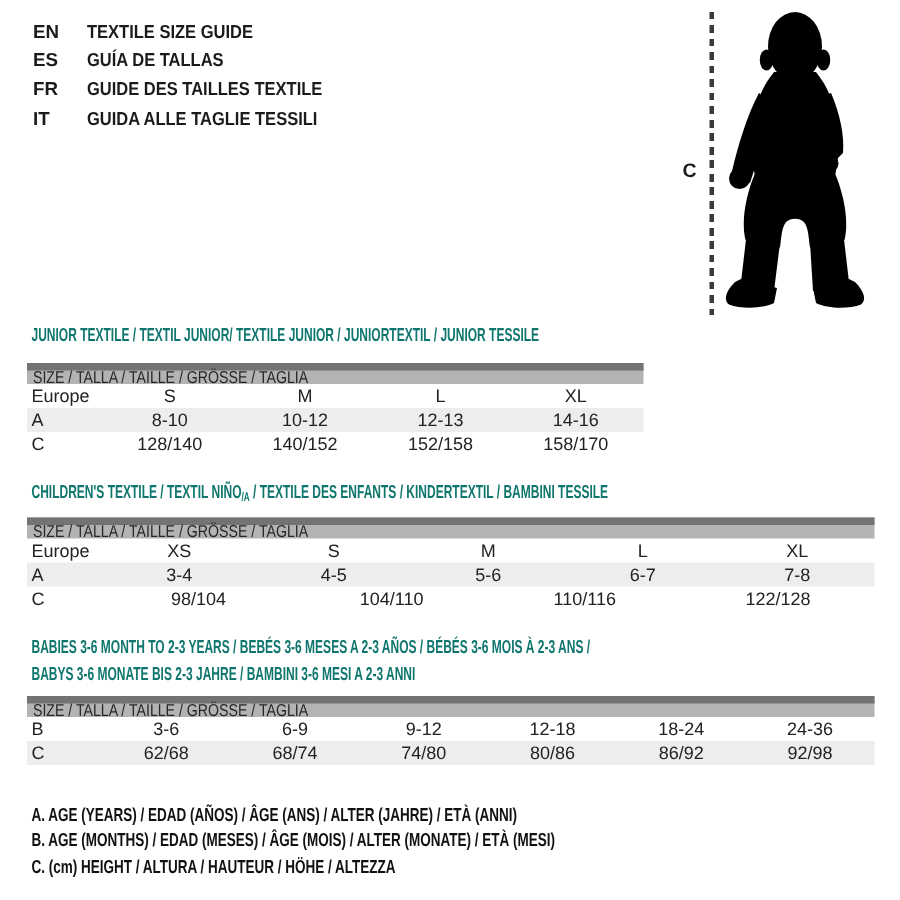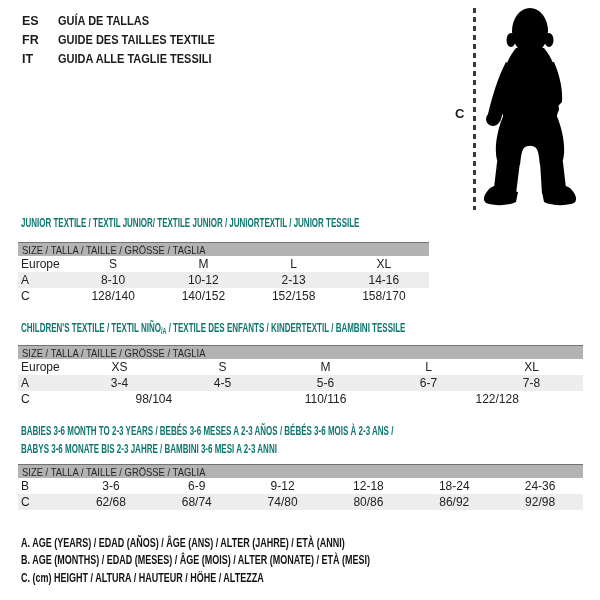--- a/index.html
+++ b/index.html
@@ -26,39 +26,43 @@
   .hsub{font-size:8.5px;vertical-align:-2px;}
   #heading-junior{top:214px;}
   #heading-children{top:319px;}
   #heading-babies{top:422px;}
 
   
   .size-table{position:absolute;left:18px;}
   #table-junior{top:242px;width:411px;}
   #table-children{top:345px;width:565px;}
   #table-babies{top:464px;width:565px;}
-  .size-band{height:14px;background:#b3b3b3;border-top:1px solid #737373;box-sizing:border-box;
+  .size-band{height:14px;background:#b3b3b3;border-top:5px solid #737373;box-sizing:border-box;
        display:flex;align-items:center;padding-left:4px;font-size:11.5px;color:#262626;}
   .size-band span{display:inline-block;transform:scaleX(.82);transform-origin:0 50%;white-space:nowrap;}
   .trow{display:flex;height:16px;align-items:center;font-size:12px;color:#222;}
   .trow.shaded{background:#ededed;}
   .tlabel{width:50px;flex:none;padding-left:3px;box-sizing:border-box;}
   .tcell{flex:1;text-align:center;}
 
   
   #footnotes{position:absolute;left:21px;top:535px;font-weight:bold;font-size:12.5px;color:#111;}
   .footnote{height:17.4px;line-height:17.4px;}
   .footnote span{display:inline-block;transform:scaleX(.72);transform-origin:0 50%;white-space:nowrap;}
 </style>
 </head>
 <body>
 
 <div class="page">
 
   <div class="lang-list" id="langList">
+      <div class="lang-row">
+        <span class="lang-code">EN</span>
+        <span class="lang-title">TEXTILE SIZE GUIDE</span>
+      </div>
       <div class="lang-row">
         <span class="lang-code">ES</span>
         <span class="lang-title">GUÍA DE TALLAS</span>
       </div>
       <div class="lang-row">
         <span class="lang-code">FR</span>
         <span class="lang-title">GUIDE DES TAILLES TEXTILE</span>
       </div>
       <div class="lang-row">
         <span class="lang-code">IT</span>
@@ -99,21 +103,21 @@
           <span class="tlabel">Europe</span>
           <span class="tcell">S</span>
           <span class="tcell">M</span>
           <span class="tcell">L</span>
           <span class="tcell">XL</span>
         </div>
         <div class="trow shaded">
           <span class="tlabel">A</span>
           <span class="tcell">8-10</span>
           <span class="tcell">10-12</span>
-          <span class="tcell">2-13</span>
+          <span class="tcell">12-13</span>
           <span class="tcell">14-16</span>
         </div>
         <div class="trow">
           <span class="tlabel">C</span>
           <span class="tcell">128/140</span>
           <span class="tcell">140/152</span>
           <span class="tcell">152/158</span>
           <span class="tcell">158/170</span>
         </div>
       </div>
@@ -136,20 +140,21 @@
           <span class="tlabel">A</span>
           <span class="tcell">3-4</span>
           <span class="tcell">4-5</span>
           <span class="tcell">5-6</span>
           <span class="tcell">6-7</span>
           <span class="tcell">7-8</span>
         </div>
         <div class="trow">
           <span class="tlabel">C</span>
           <span class="tcell">98/104</span>
+          <span class="tcell">104/110</span>
           <span class="tcell">110/116</span>
           <span class="tcell">122/128</span>
         </div>
       </div>
       <div class="heading" id="heading-babies">
         <div class="hline"><span>BABIES 3-6 MONTH TO 2-3 YEARS / BEBÉS 3-6 MESES A 2-3 AÑOS / BÉBÉS 3-6 MOIS À 2-3 ANS /</span></div>
         <div class="hline"><span>BABYS 3-6 MONATE BIS 2-3 JAHRE / BAMBINI 3-6 MESI A 2-3 ANNI</span></div>
       </div>
       <div class="size-table" id="table-babies">
         <div class="size-band">

